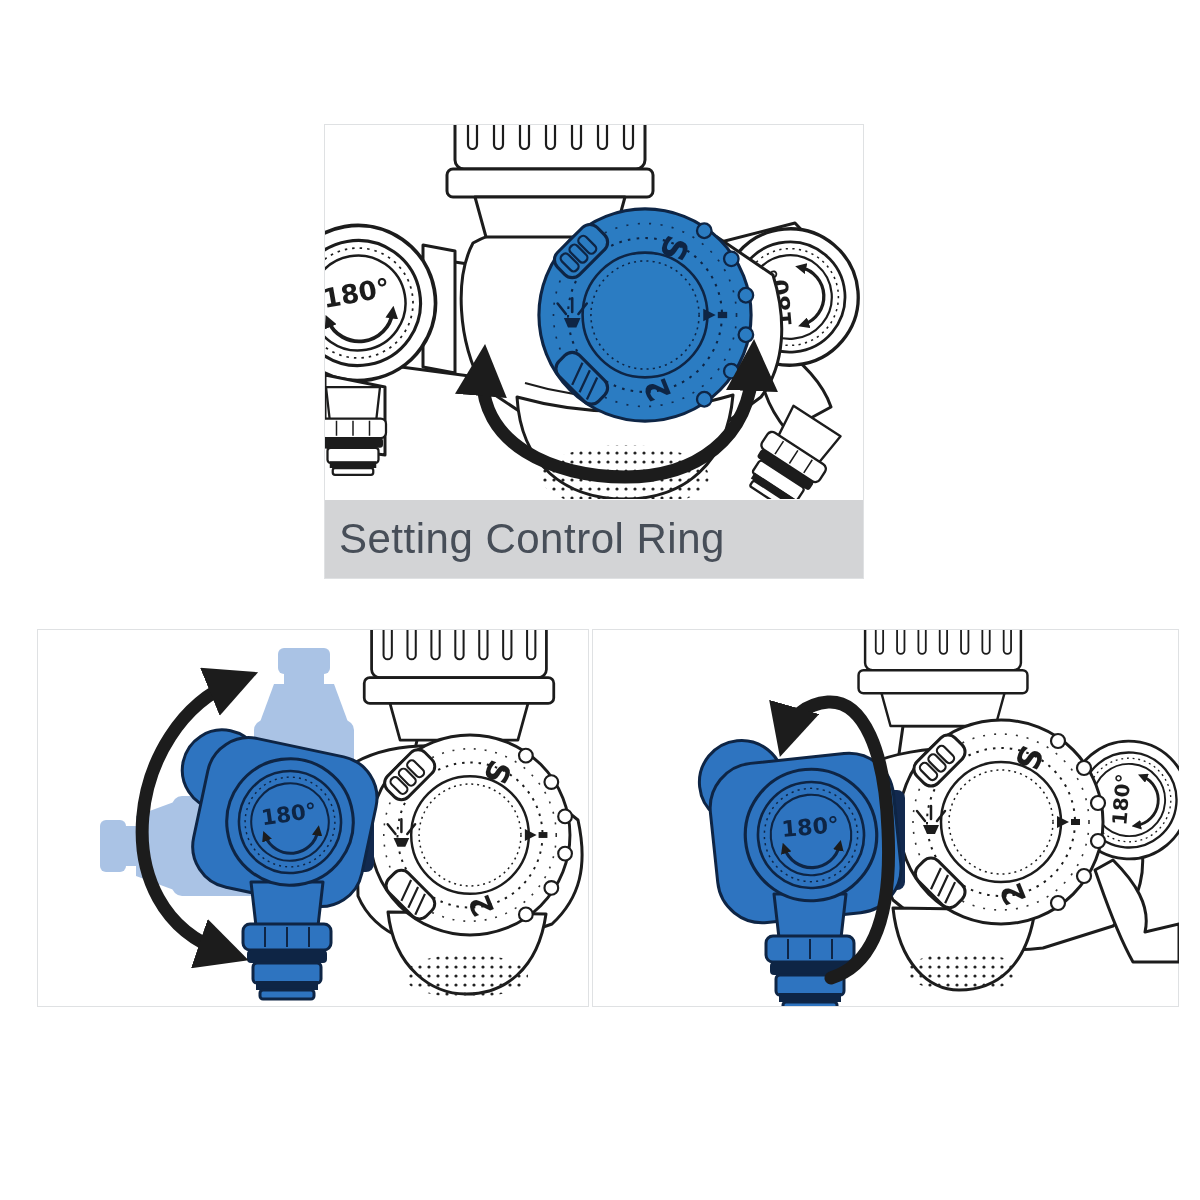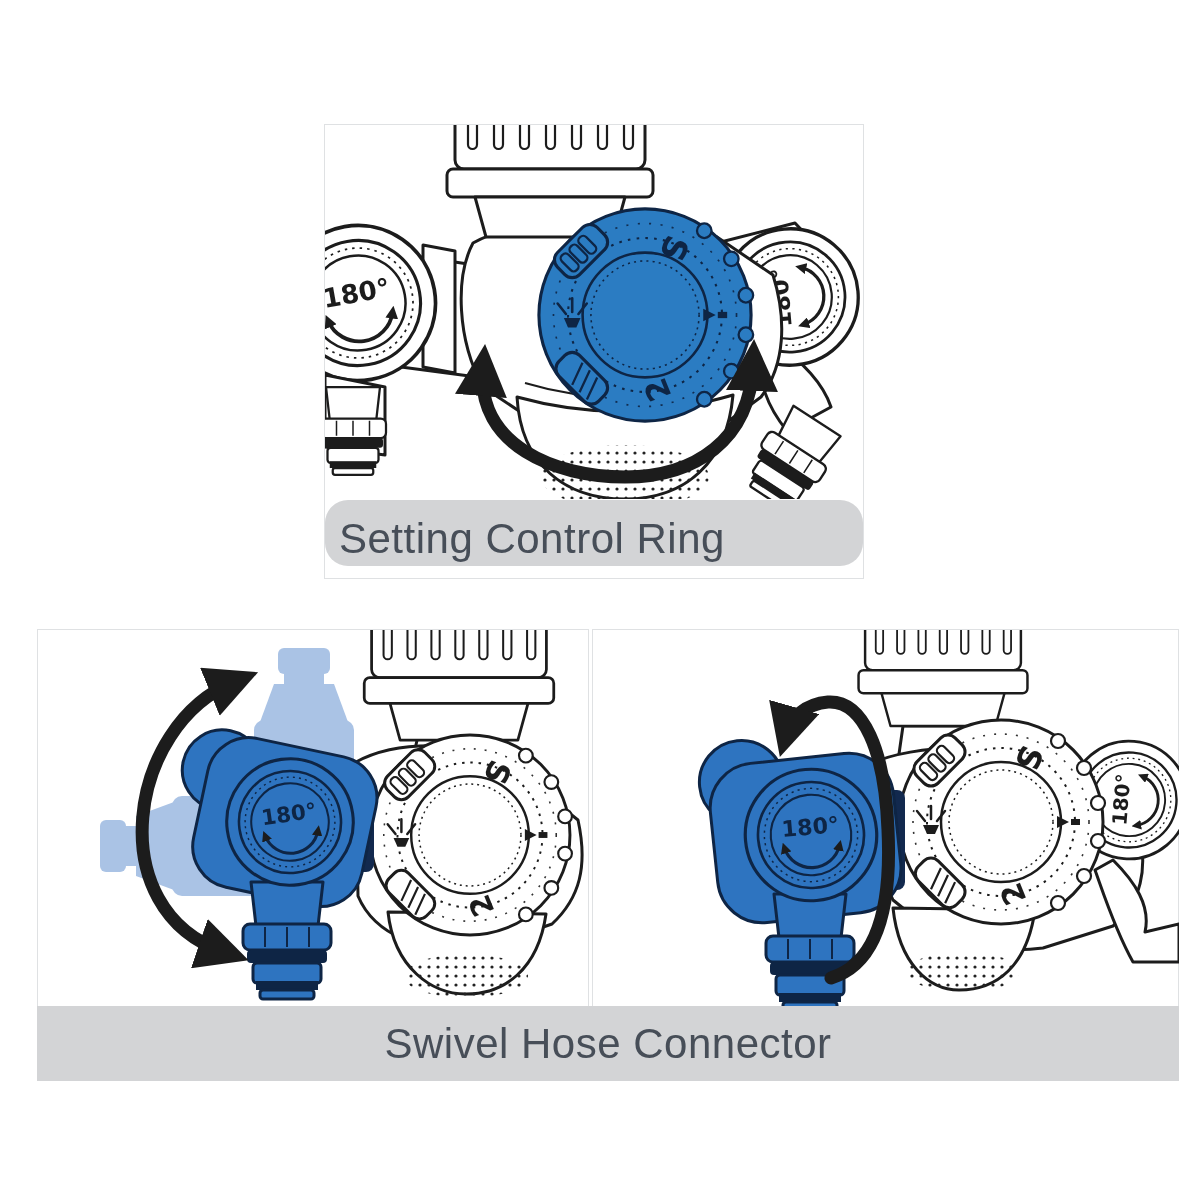--- a/index.html
+++ b/index.html
@@ -4,22 +4,22 @@
 <style>
   html,body{margin:0;padding:0;background:#ffffff;}
   #stage{position:relative;width:1200px;height:1200px;background:#fff;overflow:hidden;
          font-family:"Liberation Sans",sans-serif;}
   .panel{position:absolute;background:#fff;border:1px solid #dfe1e3;box-sizing:border-box;}
   #panel-top{left:324px;top:124px;width:540px;height:455px;}
   #panel-bl{left:37px;top:629px;width:552px;height:378px;}
   #panel-br{left:592px;top:629px;width:587px;height:378px;}
   .caption{position:absolute;background:#d3d4d6;color:#474e58;font-size:42px;
            letter-spacing:0.5px;overflow:hidden;white-space:nowrap;}
-  #cap-top{left:325px;top:500px;width:538px;height:66px;line-height:78px;padding-left:14px;
-           width:524px;border-radius:23px;}
+  #cap-top{left:325px;top:500px;width:538px;height:78px;line-height:78px;padding-left:14px;
+           width:524px;}
   #cap-bottom{left:37px;top:1006px;width:1142px;height:75px;line-height:75px;text-align:center;}
   svg{display:block;}
   .ln{fill:#ffffff;stroke:#1c1c1c;stroke-width:3;stroke-linejoin:round;}
   .lnth{fill:none;stroke:#1c1c1c;stroke-width:2;stroke-linejoin:round;}
   .blu{fill:currentColor;stroke:var(--ink,#1c1c1c);stroke-width:3;stroke-linejoin:round;}
   .blu2{fill:currentColor;stroke:var(--ink,#1c1c1c);stroke-width:2.2;stroke-linejoin:round;}
   .ring{fill:none;stroke:var(--ink,#1c1c1c);}
   .ink{fill:var(--ink,#1c1c1c);}
   .mark{fill:var(--ink,#1c1c1c);font-family:"DejaVu Sans",sans-serif;font-weight:bold;}
   .arrow{fill:none;stroke:#1c1c1c;stroke-width:13;stroke-linecap:round;}
@@ -211,15 +211,14 @@
           <rect x="-92" y="-84" width="184" height="160" rx="45" class="blu"></rect>
         </g>
         <use href="#tail" transform="translate(217,264)"></use>
         <use href="#face180" transform="translate(218,205) scale(1.06) rotate(-5)" style="color:#2e74c0;--ink:#0e2545"></use>
       </g>
 
       <path d="M238,348 C290,332 298,262 295,200 C292,120 270,70 235,72 C212,74 198,88 194,102" class="arrow" stroke-width="12" marker-end="url(#arrB)"></path>
     </svg>
   </div>
 
-  <div class="caption" id="cap-bottom">Swivel Hose Connector</div>
 
 </div>
 
 </body></html>

